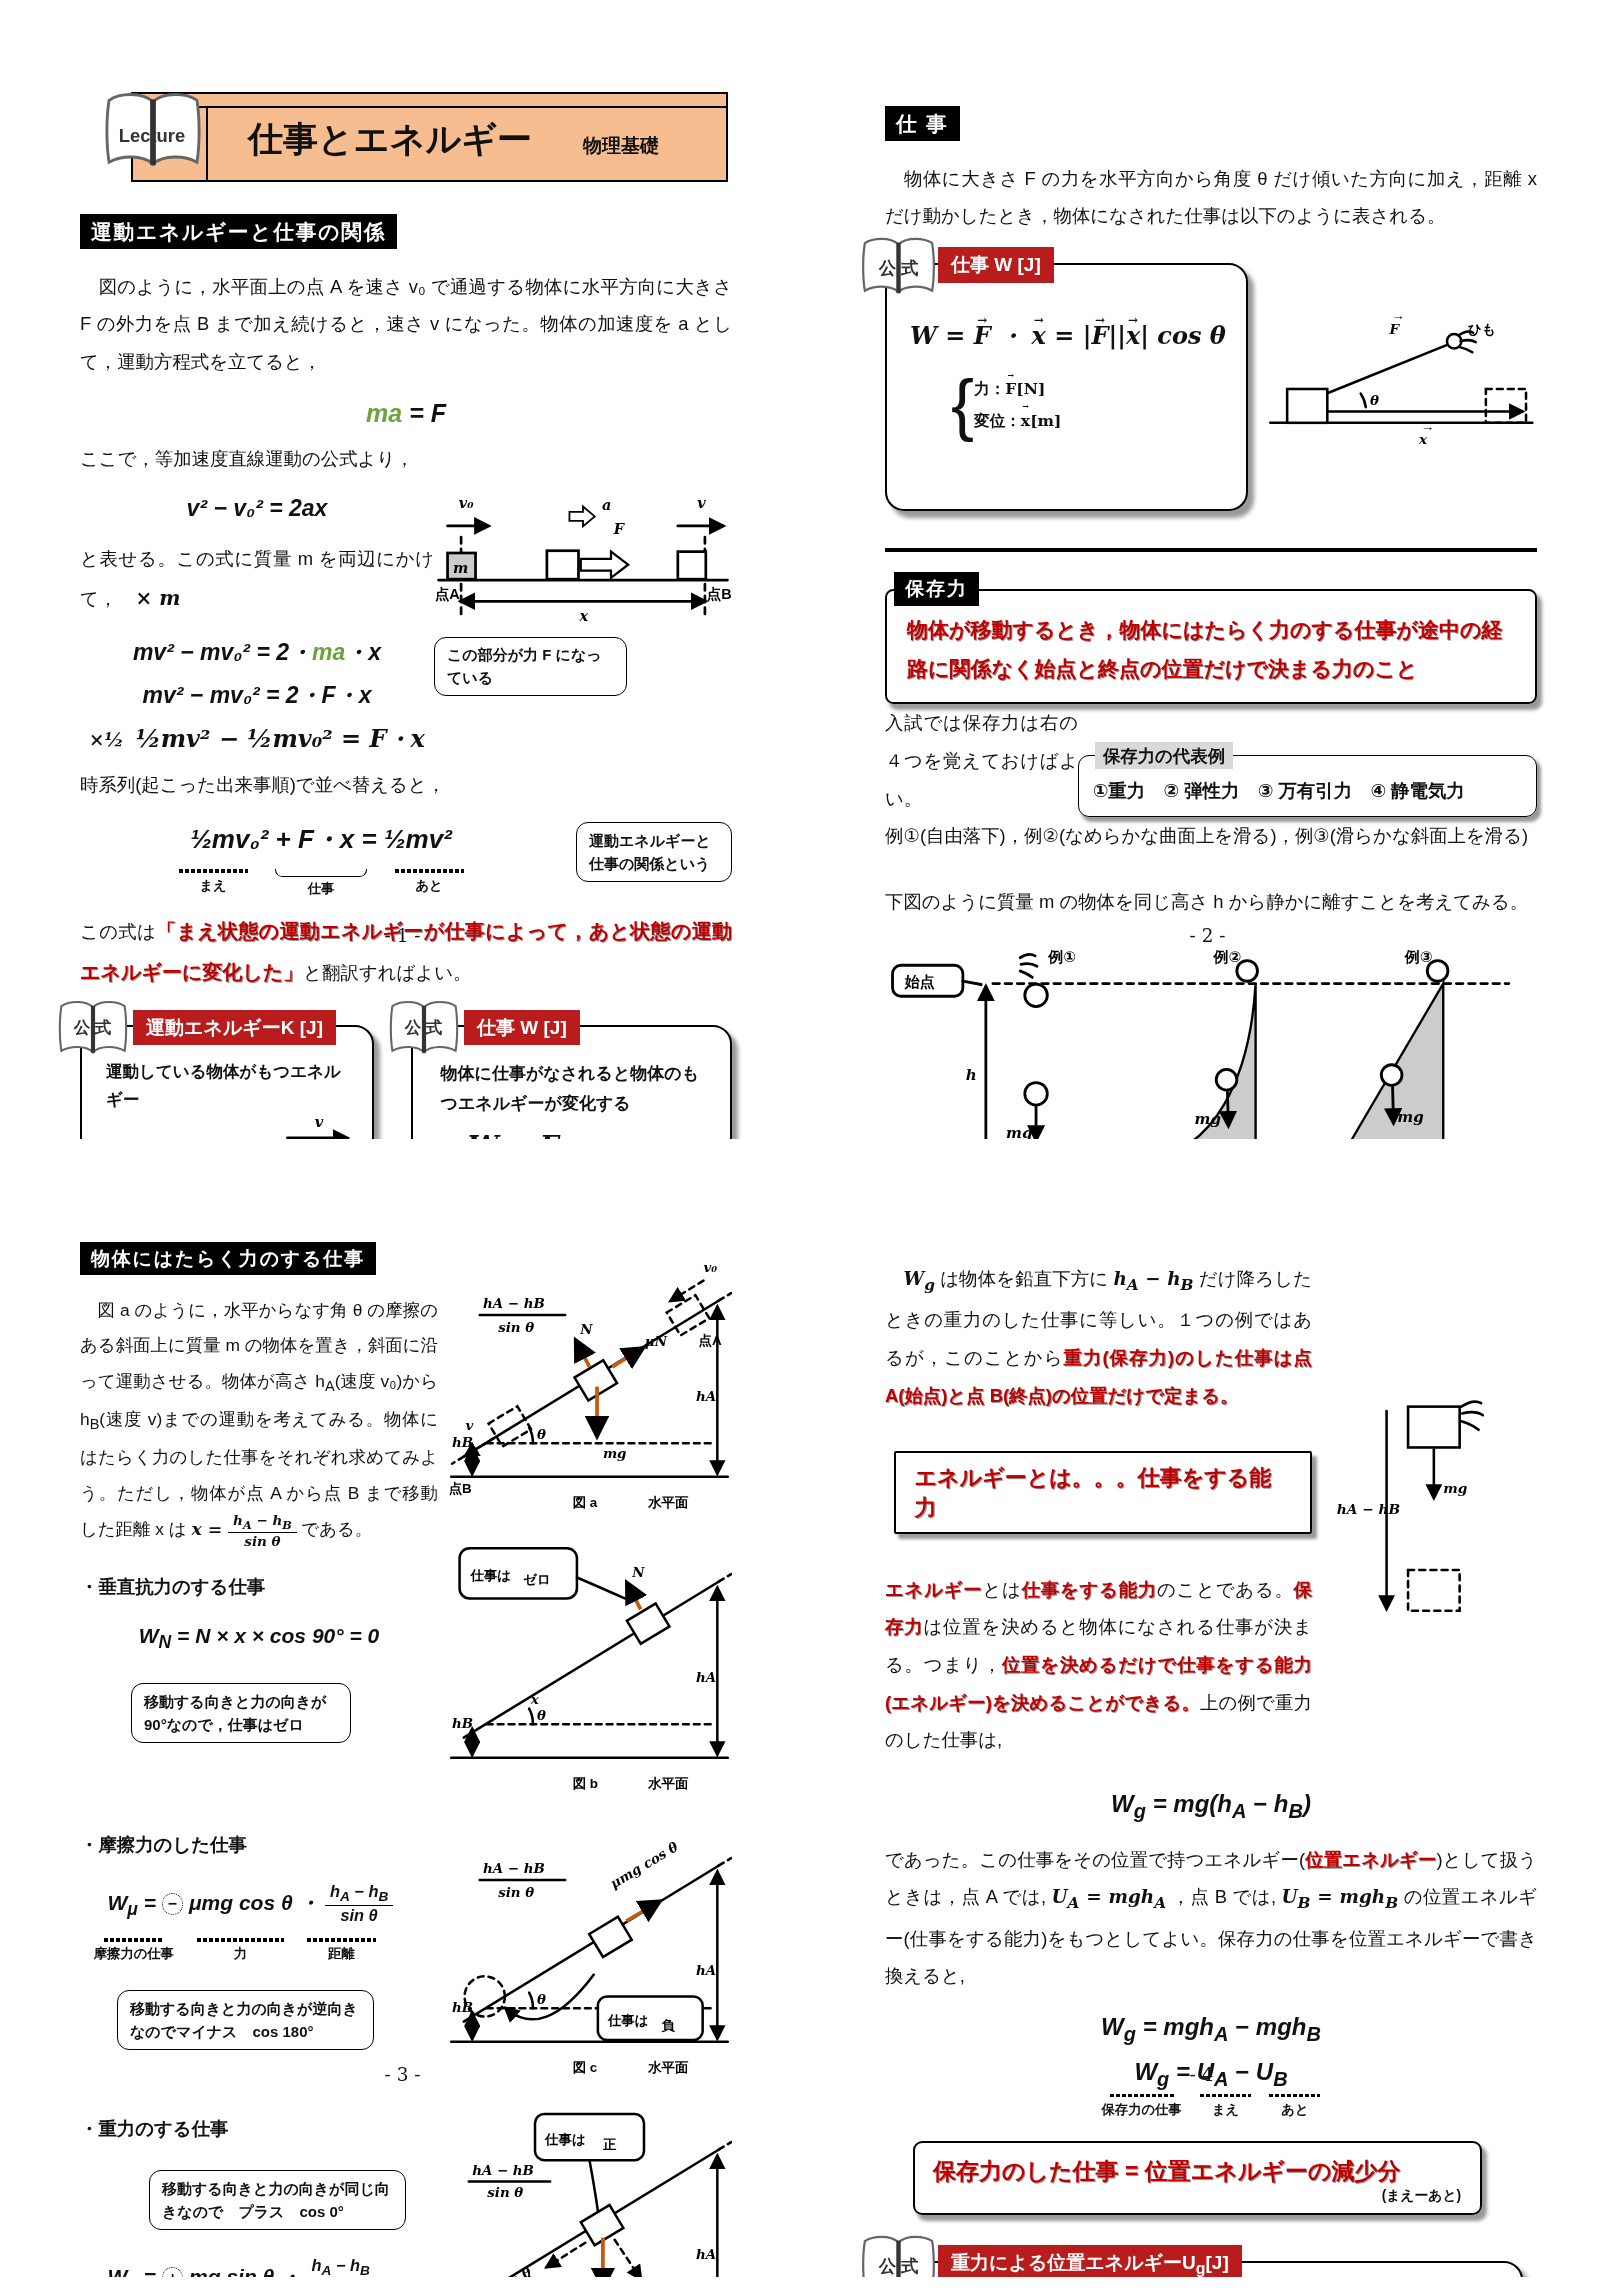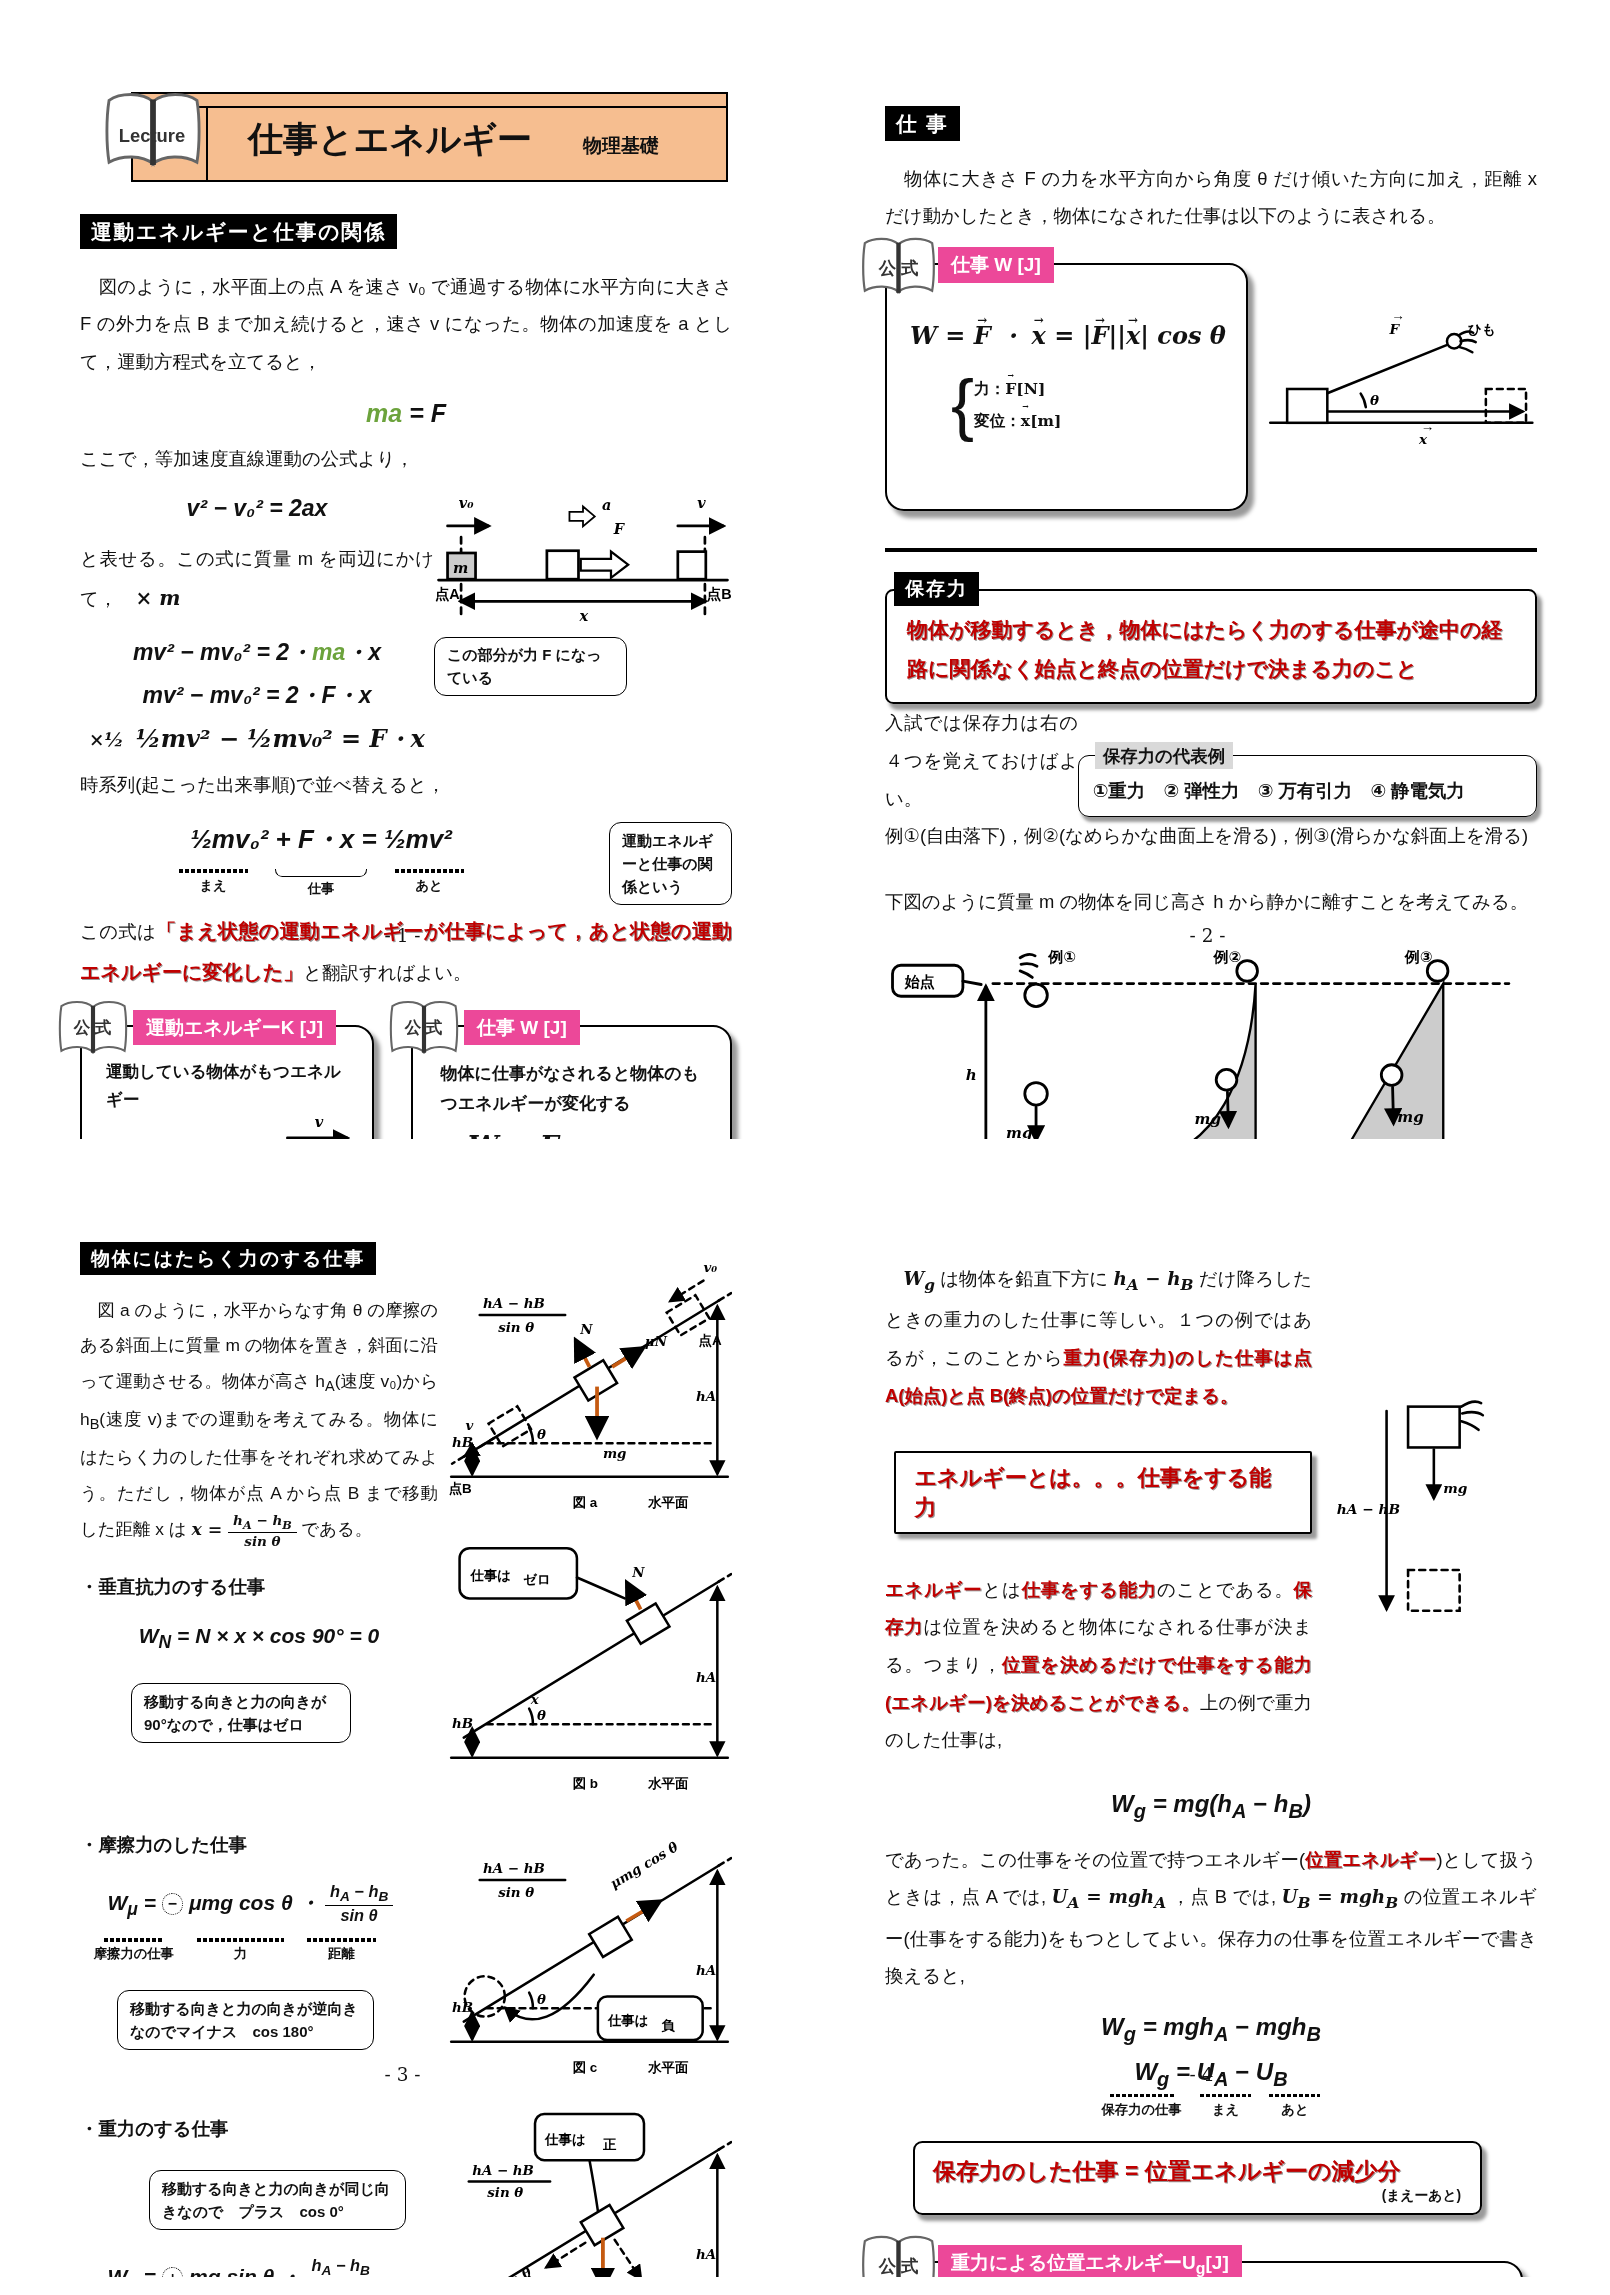--- a/index.html
+++ b/index.html
@@ -15,21 +15,21 @@
 .jp{font-size:18.4px;line-height:2.05;text-align:justify}
 .m{font-family:"DejaVu Serif",serif;font-style:italic;font-weight:700}
 .eq{font-family:Liberation Sans, sans-serif;font-style:italic;font-weight:700;font-size:23px;
  text-align:center;margin:12px 0}
 .rb{color:#C00000;font-weight:700;text-shadow:1.1px 1.1px 0 #999}
 .grn{color:#6CA33C}
 .callout{display:inline-block;border:1.8px solid #000;border-radius:12px;padding:5.5px 12px;
  background:#fff;font-size:15px;line-height:1.55;font-weight:600}
 .card{position:relative;border:2.3px solid #000;border-radius:19px;background:#fff;
  box-shadow:6px 6.9px 4.1px #9a9a9a}
-.chead{position:absolute;top:-17.4px;left:51px;background:#ec4899;color:#fff;font-weight:700;
+.chead{position:absolute;top:-17.4px;left:51px;background:#b91c1c;color:#fff;font-weight:700;
  font-size:19px;padding:4.6px 13px;white-space:nowrap}
 .book{position:absolute}
 .booklbl{position:absolute;color:#333;font-weight:700;text-align:center}
 .tags{display:flex;justify-content:center;align-items:flex-start;font-size:13.3px;font-weight:700;gap:27.5px}
 .tag{display:flex;flex-direction:column;align-items:center;text-align:center;line-height:1.3}
 .tag .ln{width:69px;height:3.7px;margin-bottom:3.7px;
  background:repeating-linear-gradient(90deg,#000 0 4.1px,transparent 4.1px 6px)}
 .tag .br{width:92px;height:7.3px;border:1.8px solid #000;border-top:none;
  border-radius:0 0 7.3px 7.3px;margin-bottom:3.7px}
 .vec{position:relative;display:inline-block}
@@ -135,21 +135,21 @@
           </span>
     <span class="tag">
             <span class="br"></span>
             <span>仕事</span>
           </span>
     <span class="tag">
             <span class="ln"></span>
             <span>あと</span>
           </span>
    </div>
-   <div class="callout" style="position:absolute;right:0;top:0;width:123px">運動エネルギーと仕事の関係という</div>
+   <div class="callout" style="position:absolute;right:0;top:0;width:156px">運動エネルギーと仕事の関係という</div>
   </div>
 
   <p class="jp" style="margin-top:13.8px"><span>この式は</span><span class="rb" style="font-size:20px">「まえ状態の運動エネルギーが仕事によって，あと状態の運動エネルギーに変化した」</span><span>と翻訳すればよい。</span></p>
 
   <div style="display:flex;gap:37px;margin-top:32px">
    <div class="card" style="width:294px;height:197px">
     <div class="chead">運動エネルギーK [J]</div>
     <svg class="book" style="left:-28.5px;top:-30px;width:78px;height:64px" viewBox="0 0 170 140" width="78" height="64">
             <use href="#bookicon"></use>
           </svg>

